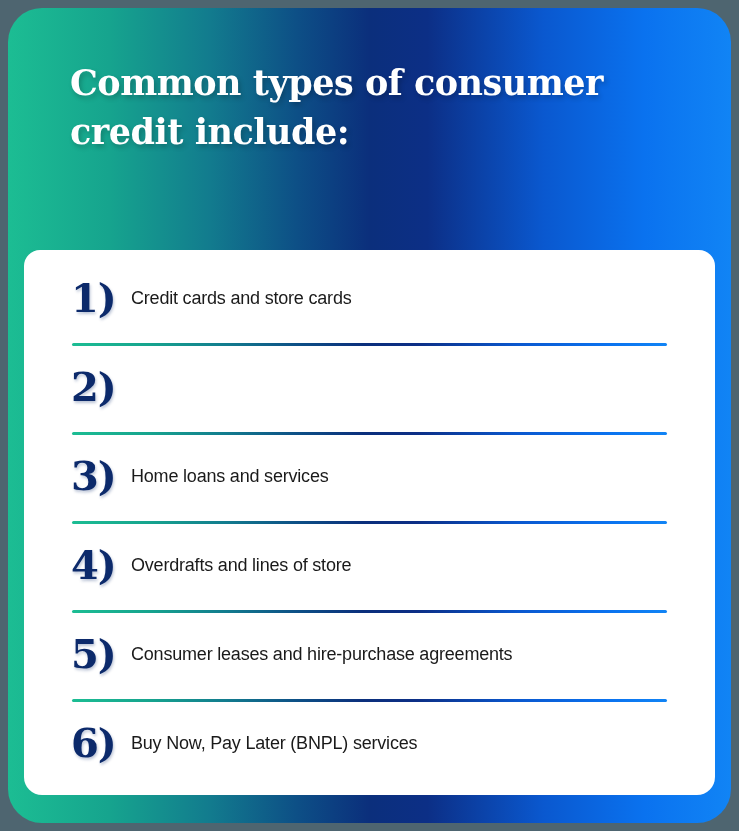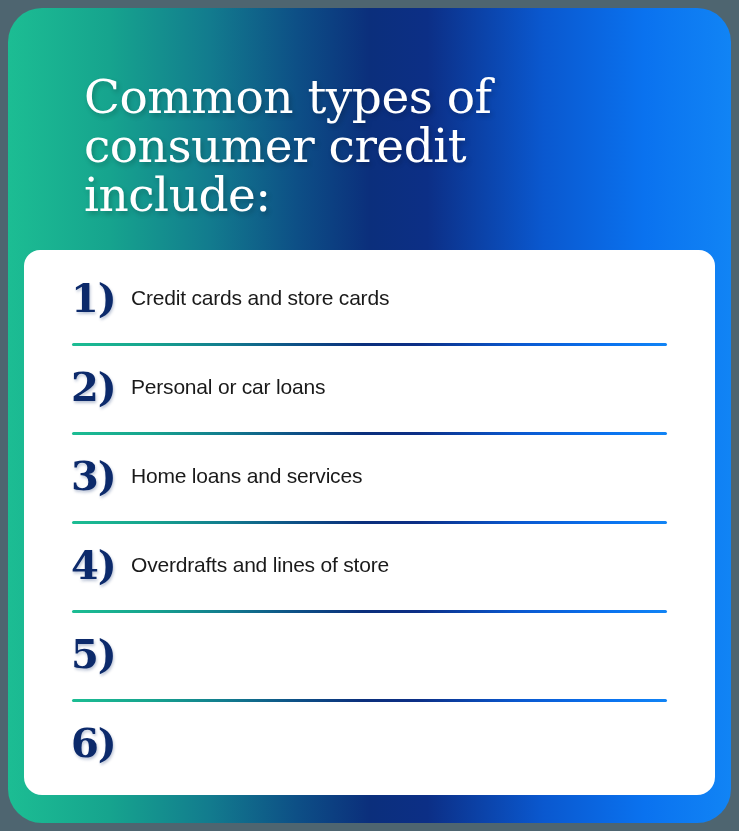--- a/index.html
+++ b/index.html
@@ -42,25 +42,25 @@
     left: 0;
     top: 0;
     width: 100%;
     height: 246px;
   }
   .title {
     position: absolute;
     left: 58px;
     top: 46px;
     width: 560px;
-    margin: 18px;
+    margin: 4px;
     color: #ffffff;
     font-family: "DejaVu Serif", serif;
-    font-weight: normal;
-    font-size: 47px;
+    font-weight: bold;
+    font-size: 35px;
     line-height: 49px;
     letter-spacing: -0.5px;
     text-shadow: 2px 3px 5px rgba(0,0,0,0.22);
   }
 
   
   .panel {
     position: absolute;
     left: 16px;
     top: 242px;
@@ -100,21 +100,21 @@
     line-height: 48px;
     letter-spacing: -1px;
     text-shadow: 1px 2px 3px rgba(12,42,107,0.28);
   }
 
   .label {
     flex: 1 1 auto;
     color: #1a1a1a;
     font-family: "Liberation Sans", sans-serif;
     font-weight: 400;
-    font-size: 21px;
+    font-size: 18px;
     line-height: 38px;
     padding-top: 5px;
     letter-spacing: -0.2px;
   }
 
   .divider {
     height: 3px;
     margin: 17px 48px 17px 48px;
     border-radius: 2px;
     background: linear-gradient(90deg,
@@ -142,41 +142,42 @@
     <ul class="list">
 
       <li class="row row-1">
         <span class="num">1)</span>
         <span class="label">Credit cards and store cards</span>
       </li>
       <li class="divider"></li>
 
       <li class="row">
         <span class="num">2)</span>
-        <span class="label">Personal or car loans</span>
       </li>
       <li class="divider"></li>
 
       <li class="row">
         <span class="num">3)</span>
         <span class="label">Home loans and services</span>
       </li>
       <li class="divider"></li>
 
       <li class="row">
         <span class="num">4)</span>
         <span class="label">Overdrafts and lines of store</span>
       </li>
       <li class="divider"></li>
 
       <li class="row row-5">
         <span class="num">5)</span>
+        <span class="label">Consumer leases and hire-purchase agreements</span>
       </li>
       <li class="divider"></li>
 
       <li class="row">
         <span class="num">6)</span>
+        <span class="label">Buy Now, Pay Later (BNPL) services</span>
       </li>
 
     </ul>
   </div>
 
 </div>
 
 </body></html>

